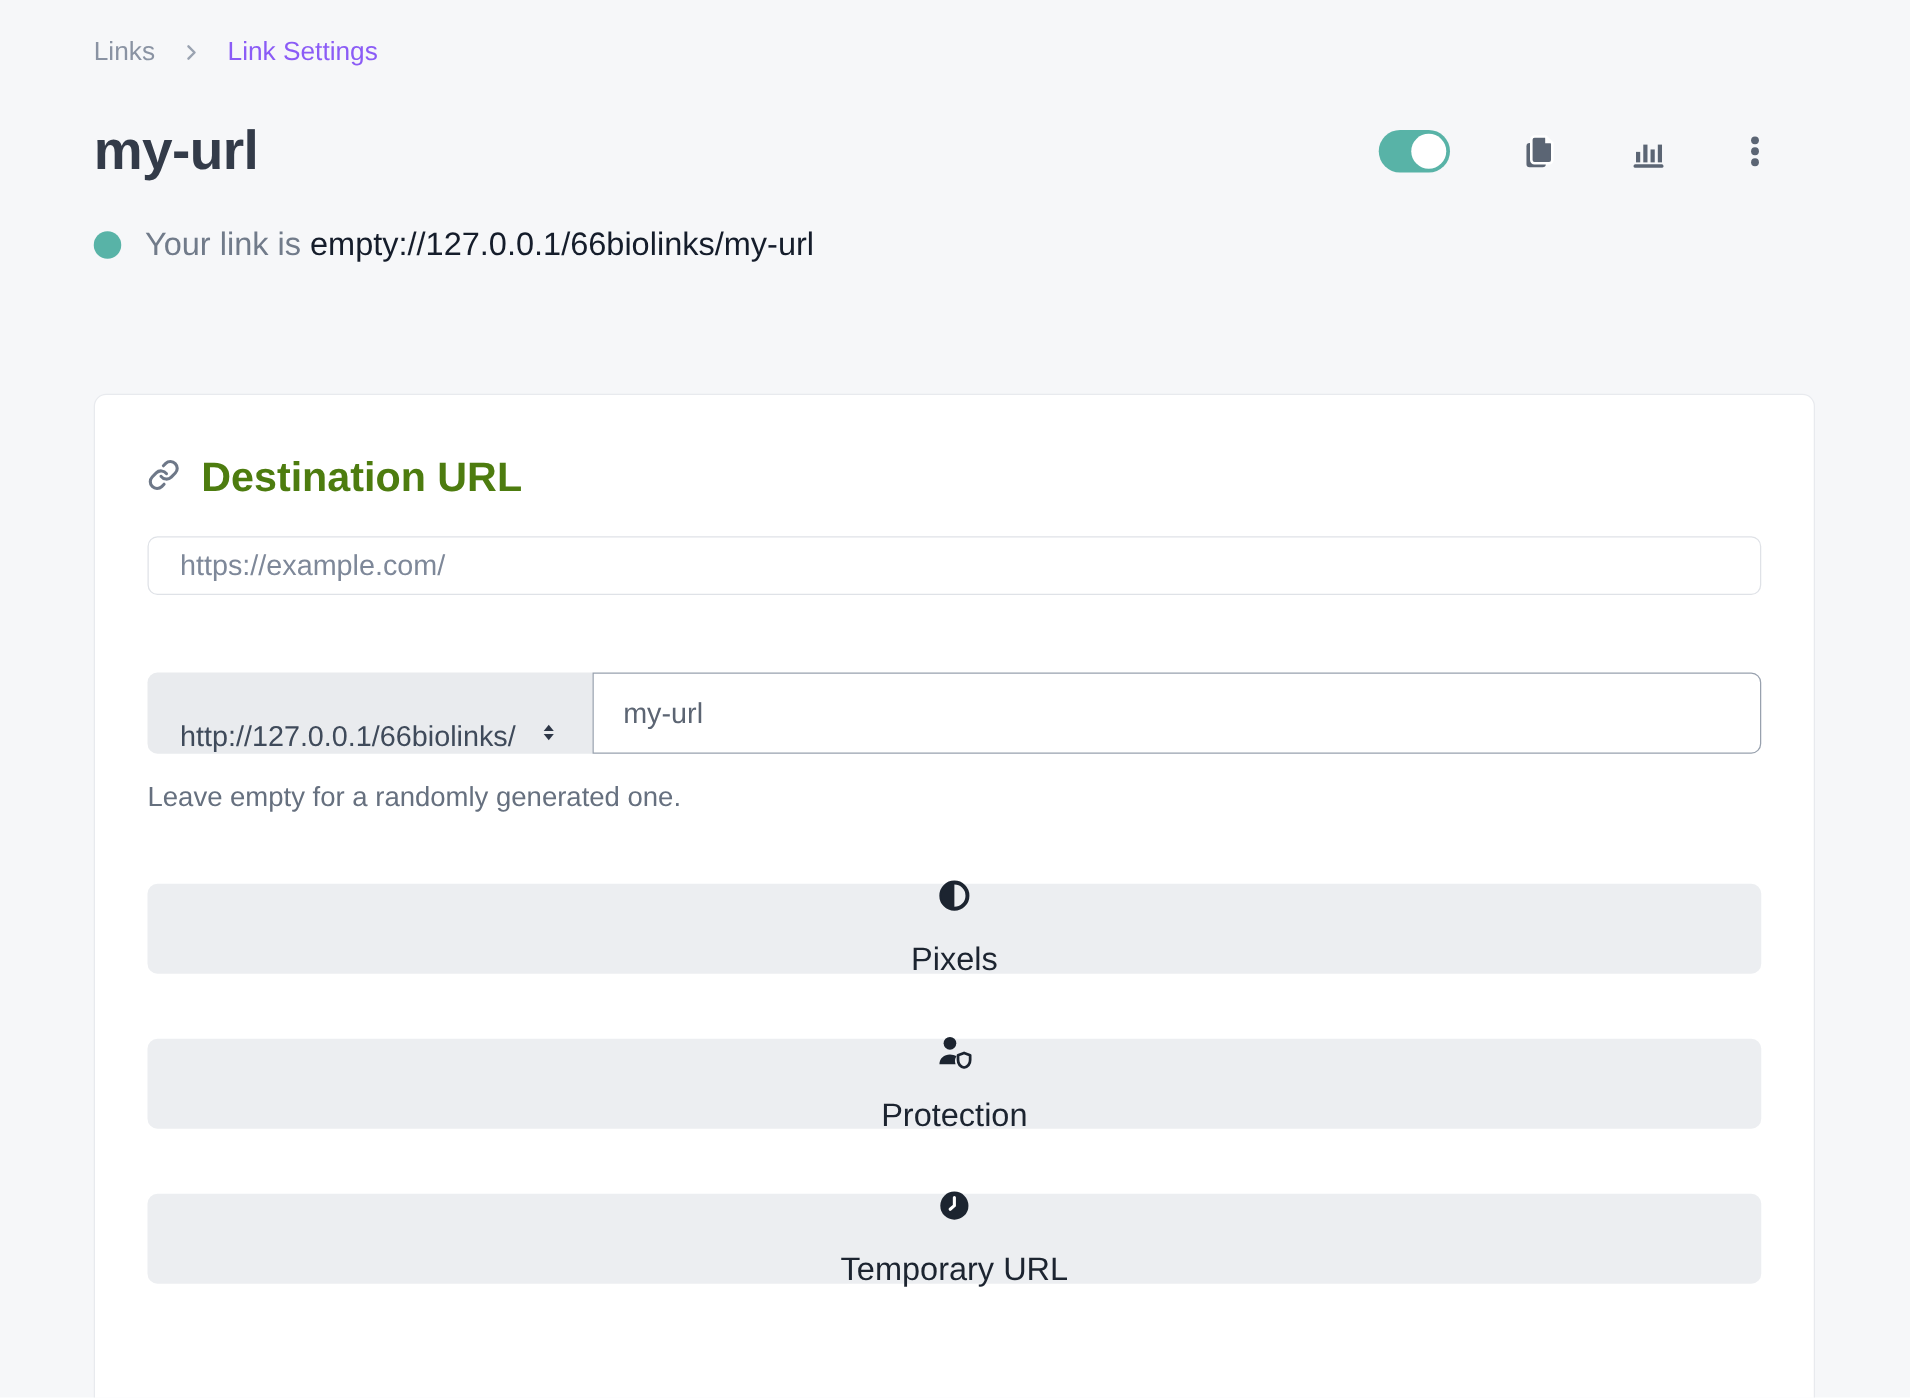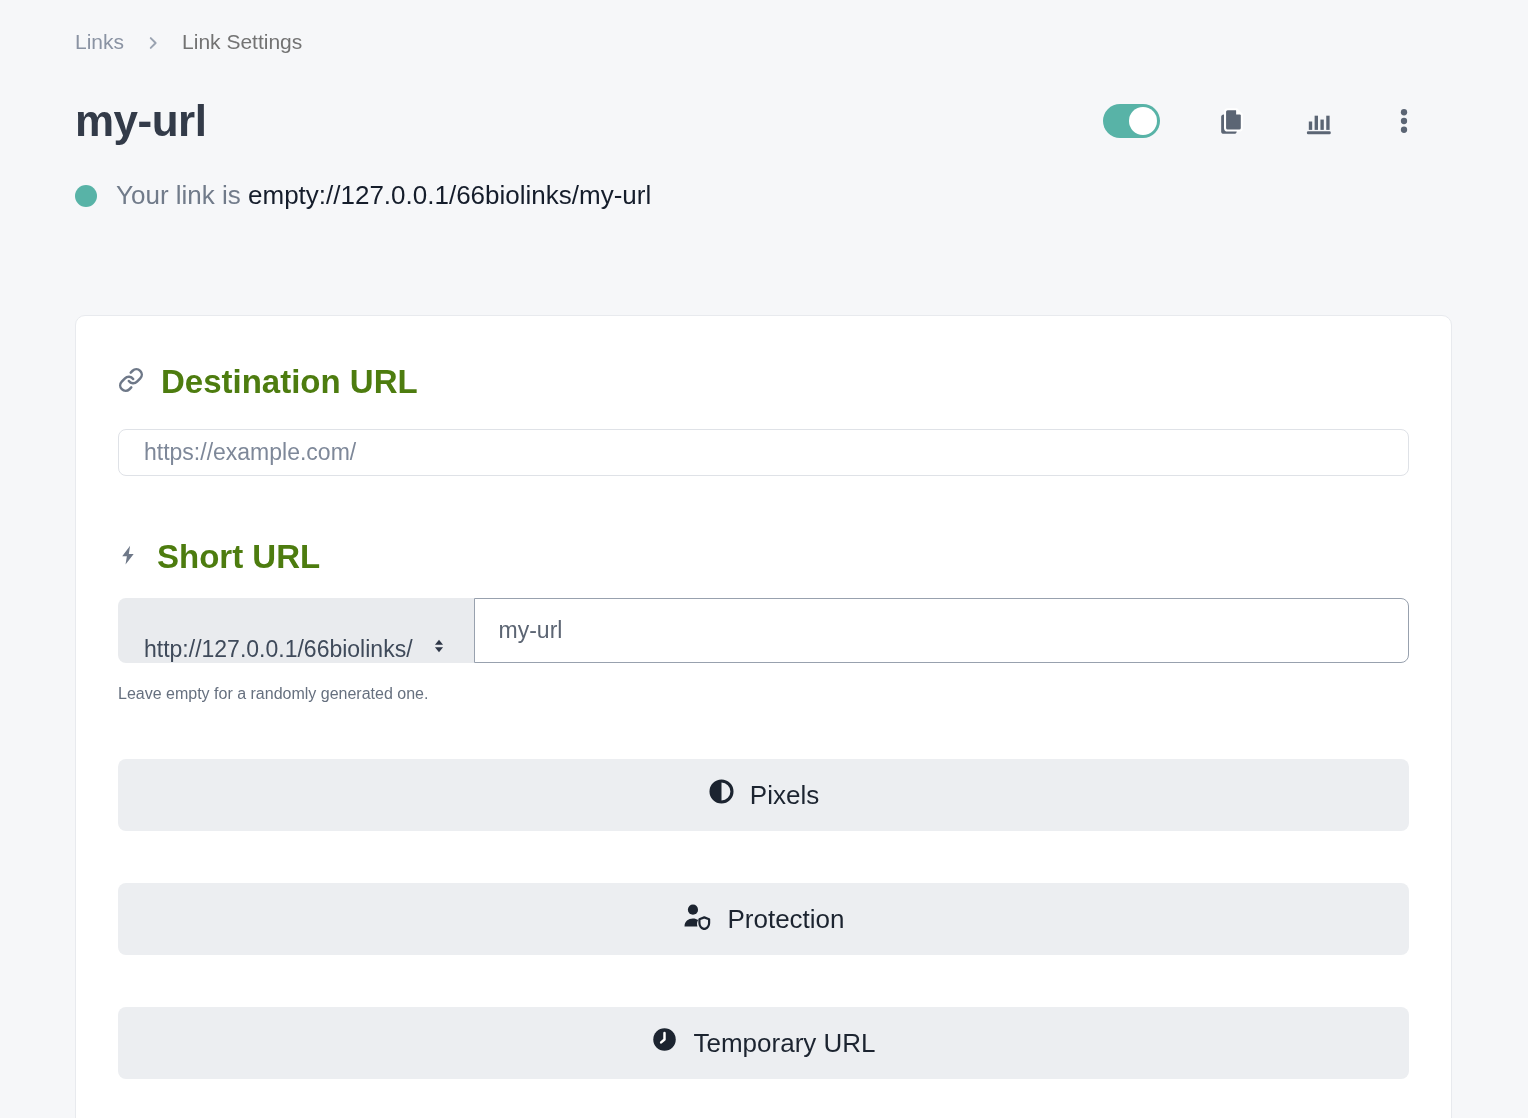--- a/index.html
+++ b/index.html
@@ -7,21 +7,21 @@
   body {
     background: #f6f7f9;
     font-family: "Liberation Sans", sans-serif;
     color: #333b49;
   }
   .page { padding: 30px 76px 0 75px; }
 
   
   .breadcrumb { display: flex; align-items: center; gap: 20px; font-size: 21px; }
   .breadcrumb .bc-link { color: #8a93a3; cursor: pointer; }
-  .breadcrumb .bc-current { color: #737373; }
+  .breadcrumb .bc-current { color: #8b5cf6; }
   .bc-chevron { width: 18px; height: 18px; display: inline-block; }
 
   
   .header-row { margin-top: 42px; display: flex; align-items: center; justify-content: space-between; }
   .page-title { font-size: 44px; font-weight: 700; color: #333b49; letter-spacing: -0.5px; }
   .toolbar { display: flex; align-items: center; gap: 56px; padding-right: 34px; }
   .icon-btn { background: none; border: none; cursor: pointer; display: flex; align-items: center; justify-content: center; padding: 0; }
   .icon-btn svg { display: block; }
 
   
@@ -66,29 +66,30 @@
     padding: 0 24px 0 26px; font-size: 23px; color: #3f4a5a;
     cursor: pointer; white-space: nowrap; flex: 0 0 auto;
   }
   .short-input {
     flex: 1; height: 65px;
     border: 1.5px solid #98a1ae; border-radius: 0 8px 8px 0;
     padding: 0 24px; font-size: 23px; color: #5c6573;
     font-family: "Liberation Sans", sans-serif;
     background: #ffffff; outline: none;
   }
-  .help-text { margin-top: 22px; font-size: 16px; color: #66707f; }
+  .help-text { margin-top: 22px; font-size: 22px; color: #66707f; }
 
   
   .section-btn {
     width: 100%; height: 72px; margin-top: 52px;
     display: flex; align-items: center; justify-content: center; gap: 15px;
     background: #eceef1; border: none; border-radius: 8px;
     font-size: 26px; color: #1c2430; cursor: pointer;
     font-family: "Liberation Sans", sans-serif;
+    flex-direction: column;
   }
   .section-btn:first-of-type { margin-top: 56px; }
   .section-btn svg { flex: 0 0 auto; }
 </style>
 </head>
 <body>
 
 <div class="page">
 
   <nav class="breadcrumb">
@@ -156,28 +157,20 @@
             <path d="M10 13a5 5 0 0 0 7.54.54l3-3a5 5 0 0 0-7.07-7.07l-1.72 1.71"></path>
             <path d="M14 11a5 5 0 0 0-7.54-.54l-3 3a5 5 0 0 0 7.07 7.07l1.71-1.71"></path>
           </svg>
         </span>
         <span>Destination URL</span>
       </div>
       <input type="text" class="text-input dest-input" placeholder="https://example.com/" style="">
     </div>
 
     <div class="short-section">
-      <div class="field-label">
-        <span>
-          <svg width="22" height="26" viewBox="0 0 24 24" fill="#6e7888">
-            <path d="M13.2 1.8L4.6 13.4h5.1L8.2 22.4l8.9-11.4h-5.3l1.4-9.2z"></path>
-          </svg>
-        </span>
-        <span>Short URL</span>
-      </div>
       <div class="input-group">
         <div class="domain-select">
           <span>http://127.0.0.1/66biolinks/</span>
           <span>
             <svg width="22" height="22" viewBox="0 0 24 24" fill="#2e3747">
               <path d="M12 5.2l4.4 5.4H7.6z"></path>
               <path d="M12 18.8l-4.4-5.4h8.8z"></path>
             </svg>
           </span>
         </div>

